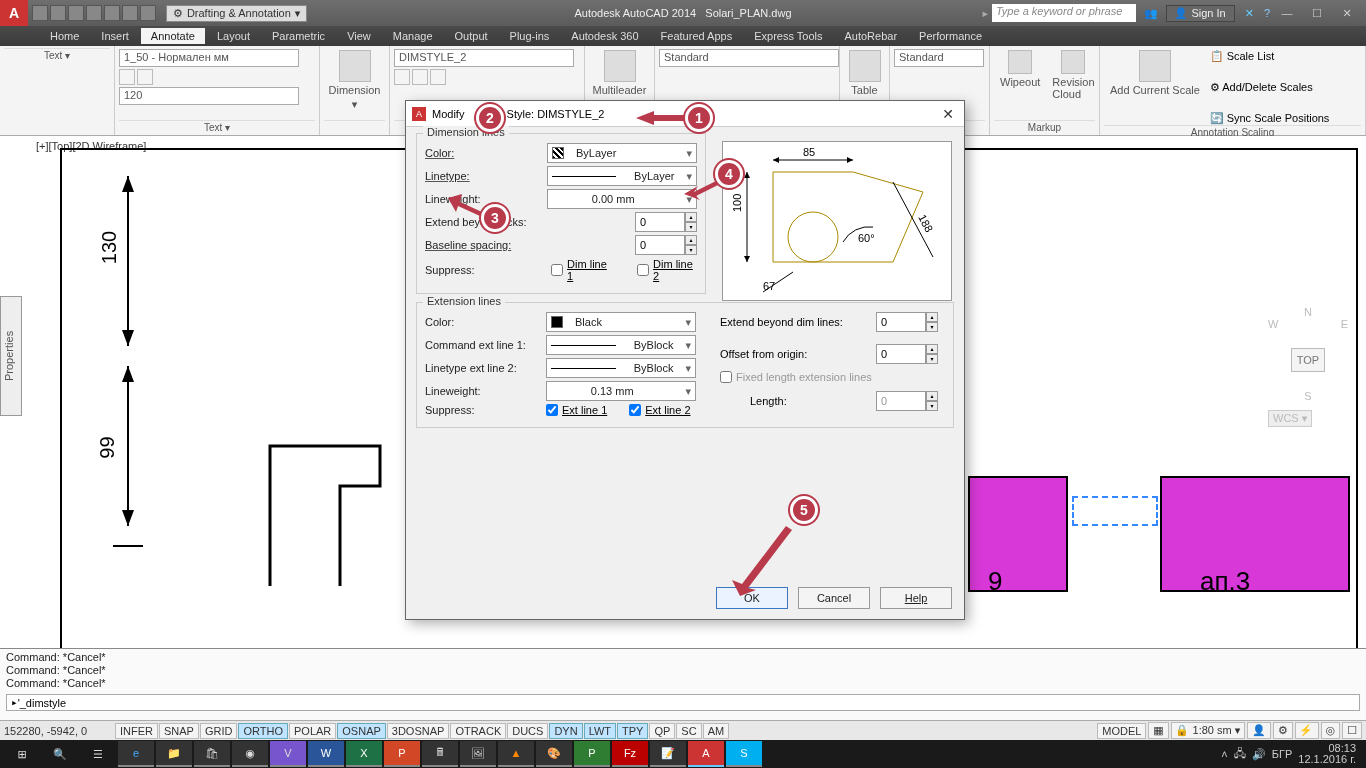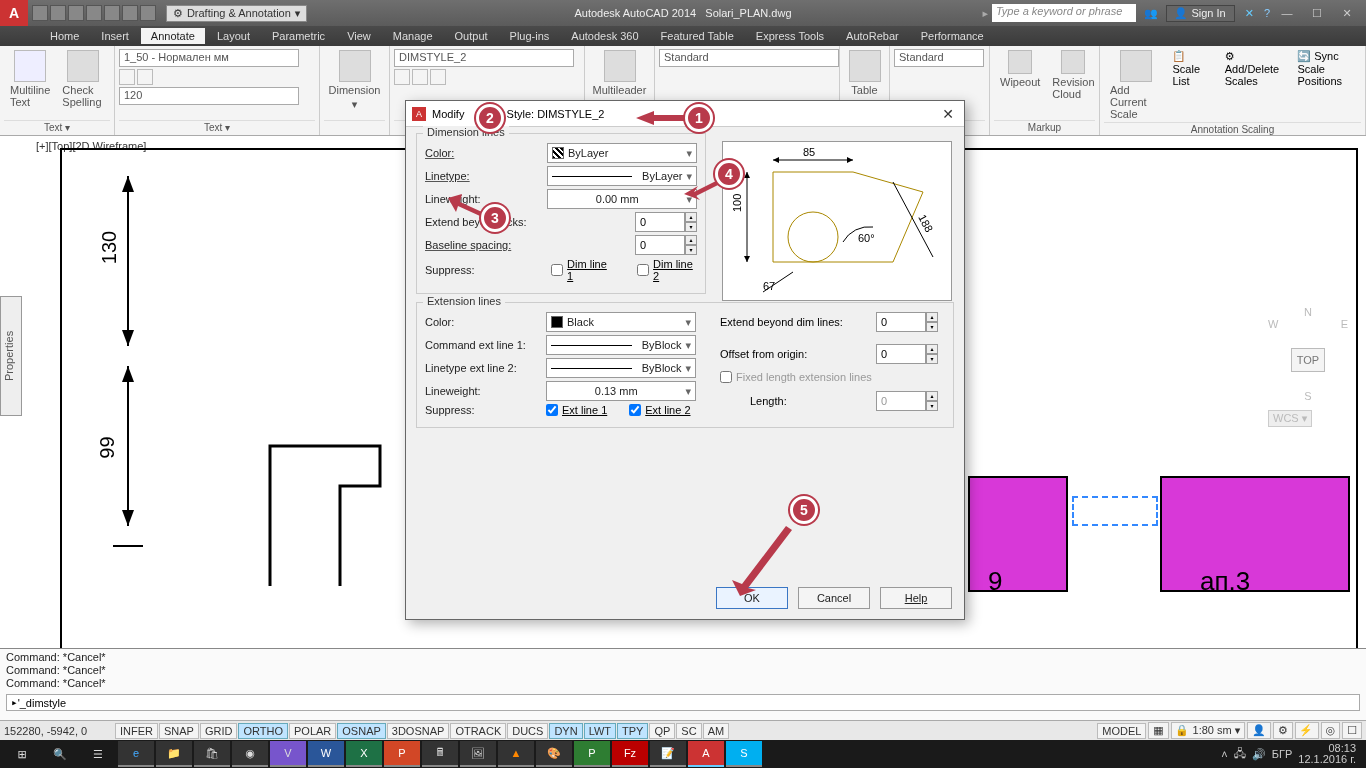--- a/index.html
+++ b/index.html
@@ -43,21 +43,21 @@
 .dlg-close{margin-left:auto;width:20px;text-align:center;color:#333;font-size:14px;}
 .dlg-tabs{display:flex;border-bottom:1px solid #ccc;background:#f0f0f0;padding-top:4px;}
 .dlg-tab{padding:3px 8px;color:#333;}
 .dlg-tab.active{background:#f0f0f0;border:1px solid #bbb;border-bottom:1px solid #f0f0f0;position:relative;top:1px;}
 .dlg-body{padding:6px 10px;}
 .group{border:1px solid #ccc;padding:6px 8px 8px;margin-bottom:8px;position:relative;}
 .group-title{position:absolute;top:-8px;left:6px;background:#f0f0f0;padding:0 4px;color:#333;}
 .row{display:flex;align-items:center;margin:3px 0;gap:6px;}
 .lbl{width:130px;color:#222;}
 .lbl.u{text-decoration:underline;text-decoration-color:#555;}
-.combo{flex:0 0 150px;height:20px;background:#fff;border:1px solid #999;display:flex;align-items:center;padding:0 4px;gap:4px;color:#222;}
+.combo{flex:0 0 150px;height:20px;background:#fff;border:1px solid #999;display:flex;align-items:center;padding:0 4px;gap:12px;color:#222;}
 .combo .dd{margin-left:auto;color:#666;}
 .swatch{width:12px;height:12px;background:#000;border:1px solid #666;}
 .swatch.bylayer{background:repeating-linear-gradient(45deg,#000,#000 2px,#fff 2px,#fff 4px);}
 .spin{width:50px;height:20px;background:#fff;border:1px solid #999;display:flex;align-items:center;padding:0 4px;}
 .spinbtns{width:12px;height:20px;display:flex;flex-direction:column;}
 .spinbtns div{flex:1;border:1px solid #999;background:#eee;font-size:6px;text-align:center;line-height:8px;}
 .chk{display:flex;align-items:center;gap:4px;}
 .chk input{width:12px;height:12px;}
 .preview{position:absolute;right:12px;top:40px;width:230px;height:160px;background:#fff;border:1px solid #999;}
 .dlg-btns{position:absolute;bottom:10px;right:12px;display:flex;gap:10px;}
@@ -103,38 +103,28 @@
   <div class="menutab">Home</div>
   <div class="menutab">Insert</div>
   <div class="menutab active">Annotate</div>
   <div class="menutab">Layout</div>
   <div class="menutab">Parametric</div>
   <div class="menutab">View</div>
   <div class="menutab">Manage</div>
   <div class="menutab">Output</div>
   <div class="menutab">Plug-ins</div>
   <div class="menutab">Autodesk 360</div>
-  <div class="menutab">Featured Table</div>
+  <div class="menutab">Featured Apps</div>
   <div class="menutab">Express Tools</div>
   <div class="menutab">AutoRebar</div>
   <div class="menutab">Performance</div>
 </div>
 
 <div class="ribbon">
   <div class="rpanel" style="width:115px">
-    <div style="display:flex">
-      <div class="rbtn">
-          <div class="ricon" style="background:#eef"></div>
-          <span>Multiline Text</span>
-        </div>
-      <div class="rbtn">
-          <div class="ricon"></div>
-          <span>Check Spelling</span>
-        </div>
-    </div>
     <div class="ptitle">Text ▾</div>
   </div>
   <div class="rpanel" style="width:205px">
     <div>
       <div class="rdd">1_50 - Нормален мм</div>
       <div style="display:flex;gap:2px;margin:2px 0">
           <div style="width:16px;height:16px;border:1px solid #bbb"></div>
           <div style="width:16px;height:16px;border:1px solid #bbb"></div>
         </div>
       <div class="rdd">120</div>
@@ -194,21 +184,21 @@
         </div>
     </div>
     <div class="ptitle">Markup</div>
   </div>
   <div class="rpanel" style="flex:1">
     <div style="display:flex;align-items:flex-start;gap:4px">
       <div class="rbtn">
           <div class="ricon"></div>
           <span>Add Current Scale</span>
         </div>
-      <div style="display:flex;flex-direction:row;gap:18px;padding-top:2px">
+      <div style="display:flex;flex-direction:column;gap:18px;padding-top:2px">
         <div>📋 <span>Scale List</span></div>
         <div>⚙ <span>Add/Delete Scales</span></div>
         <div>🔄 <span>Sync Scale Positions</span></div>
       </div>
     </div>
     <div class="ptitle">Annotation Scaling</div>
   </div>
 </div>
 
 <div class="canvas-area">

